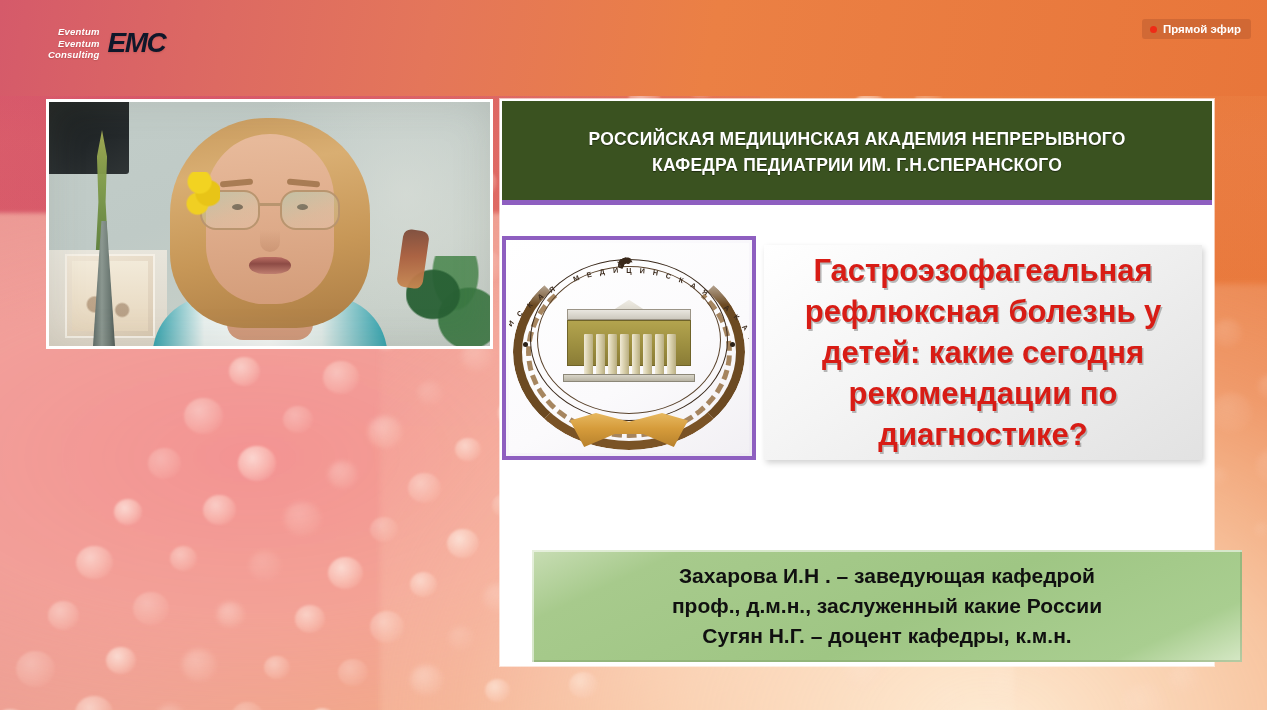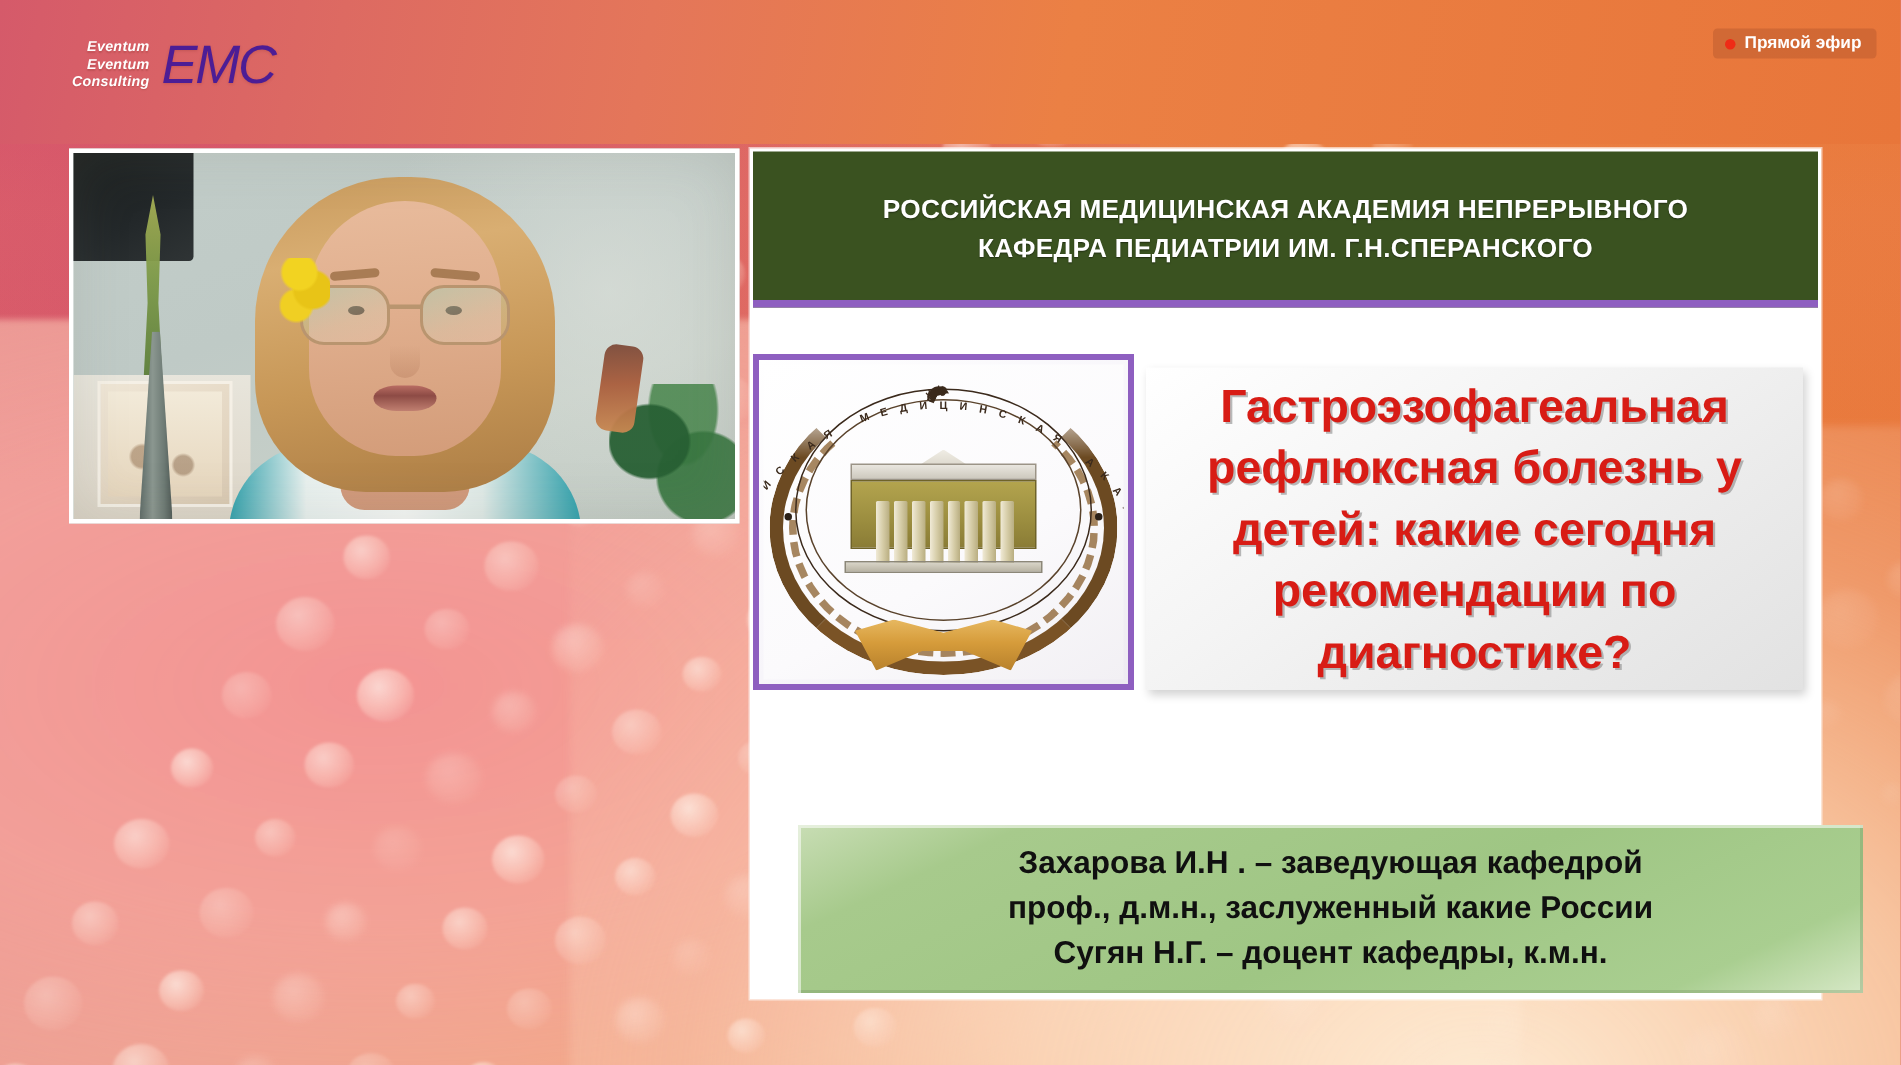--- a/index.html
+++ b/index.html
@@ -83,21 +83,21 @@
   
   #logo{
     position:absolute;left:48px;top:26px;display:flex;align-items:center;gap:8px;
   }
   .logo-words{
     color:#ffffff;font-size:9.5px;line-height:11.5px;font-weight:700;
     font-style:italic;text-align:right;letter-spacing:.2px;
     text-shadow:0 1px 1px rgba(120,40,30,.25);
   }
   .logo-emc{
-    color:#4c1d95;font-size:36px;font-weight:400;font-style:italic;
+    color:#0f172a;font-size:28px;font-weight:700;font-style:italic;
     letter-spacing:-1.5px;line-height:34px;
     text-shadow:0 1px 2px rgba(120,40,30,.22);
   }
 
   
   #live-badge{
     position:absolute;right:16px;top:19px;
     display:flex;align-items:center;gap:6px;
     background:rgba(190,92,48,.55);
     border-radius:3px;padding:4px 10px 4px 8px;margin-left:28px;

